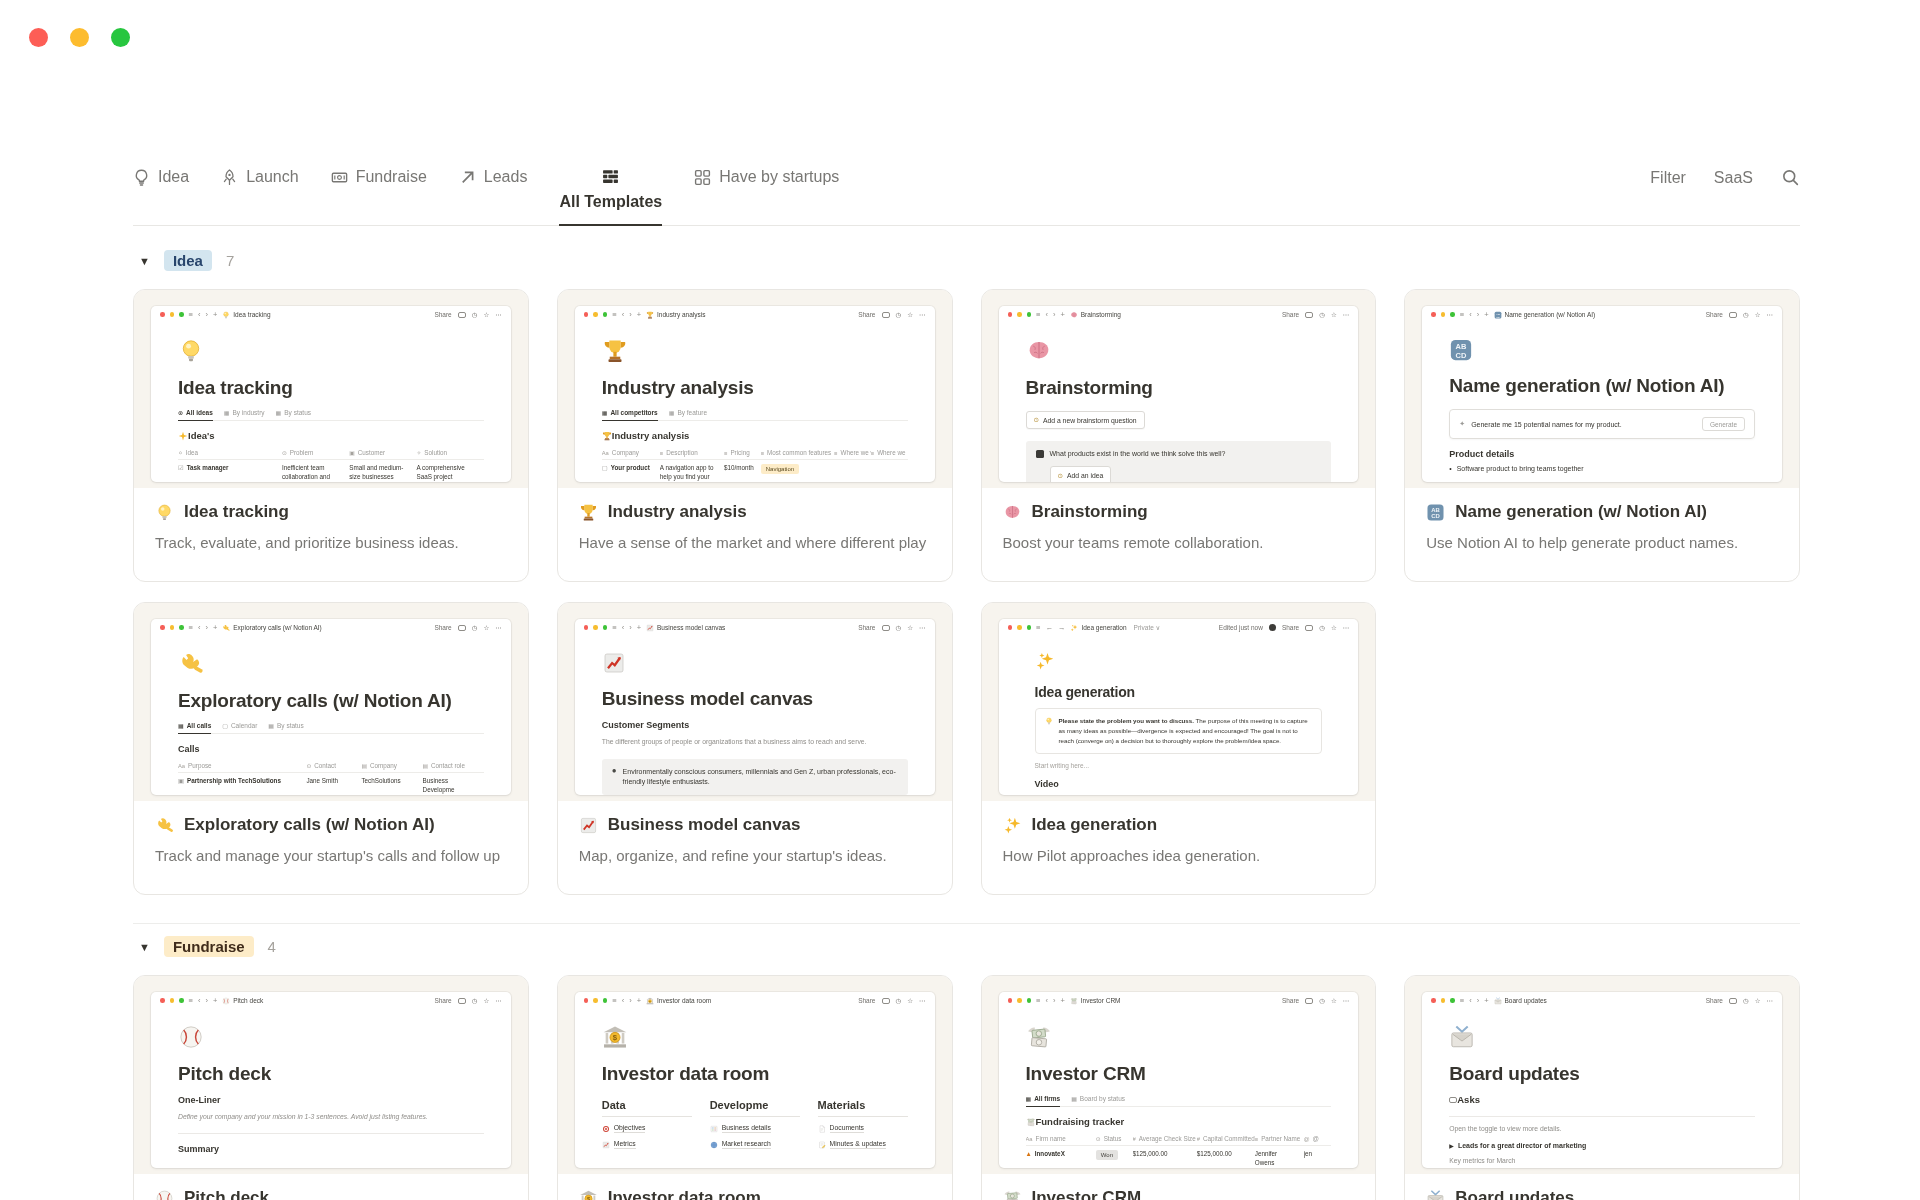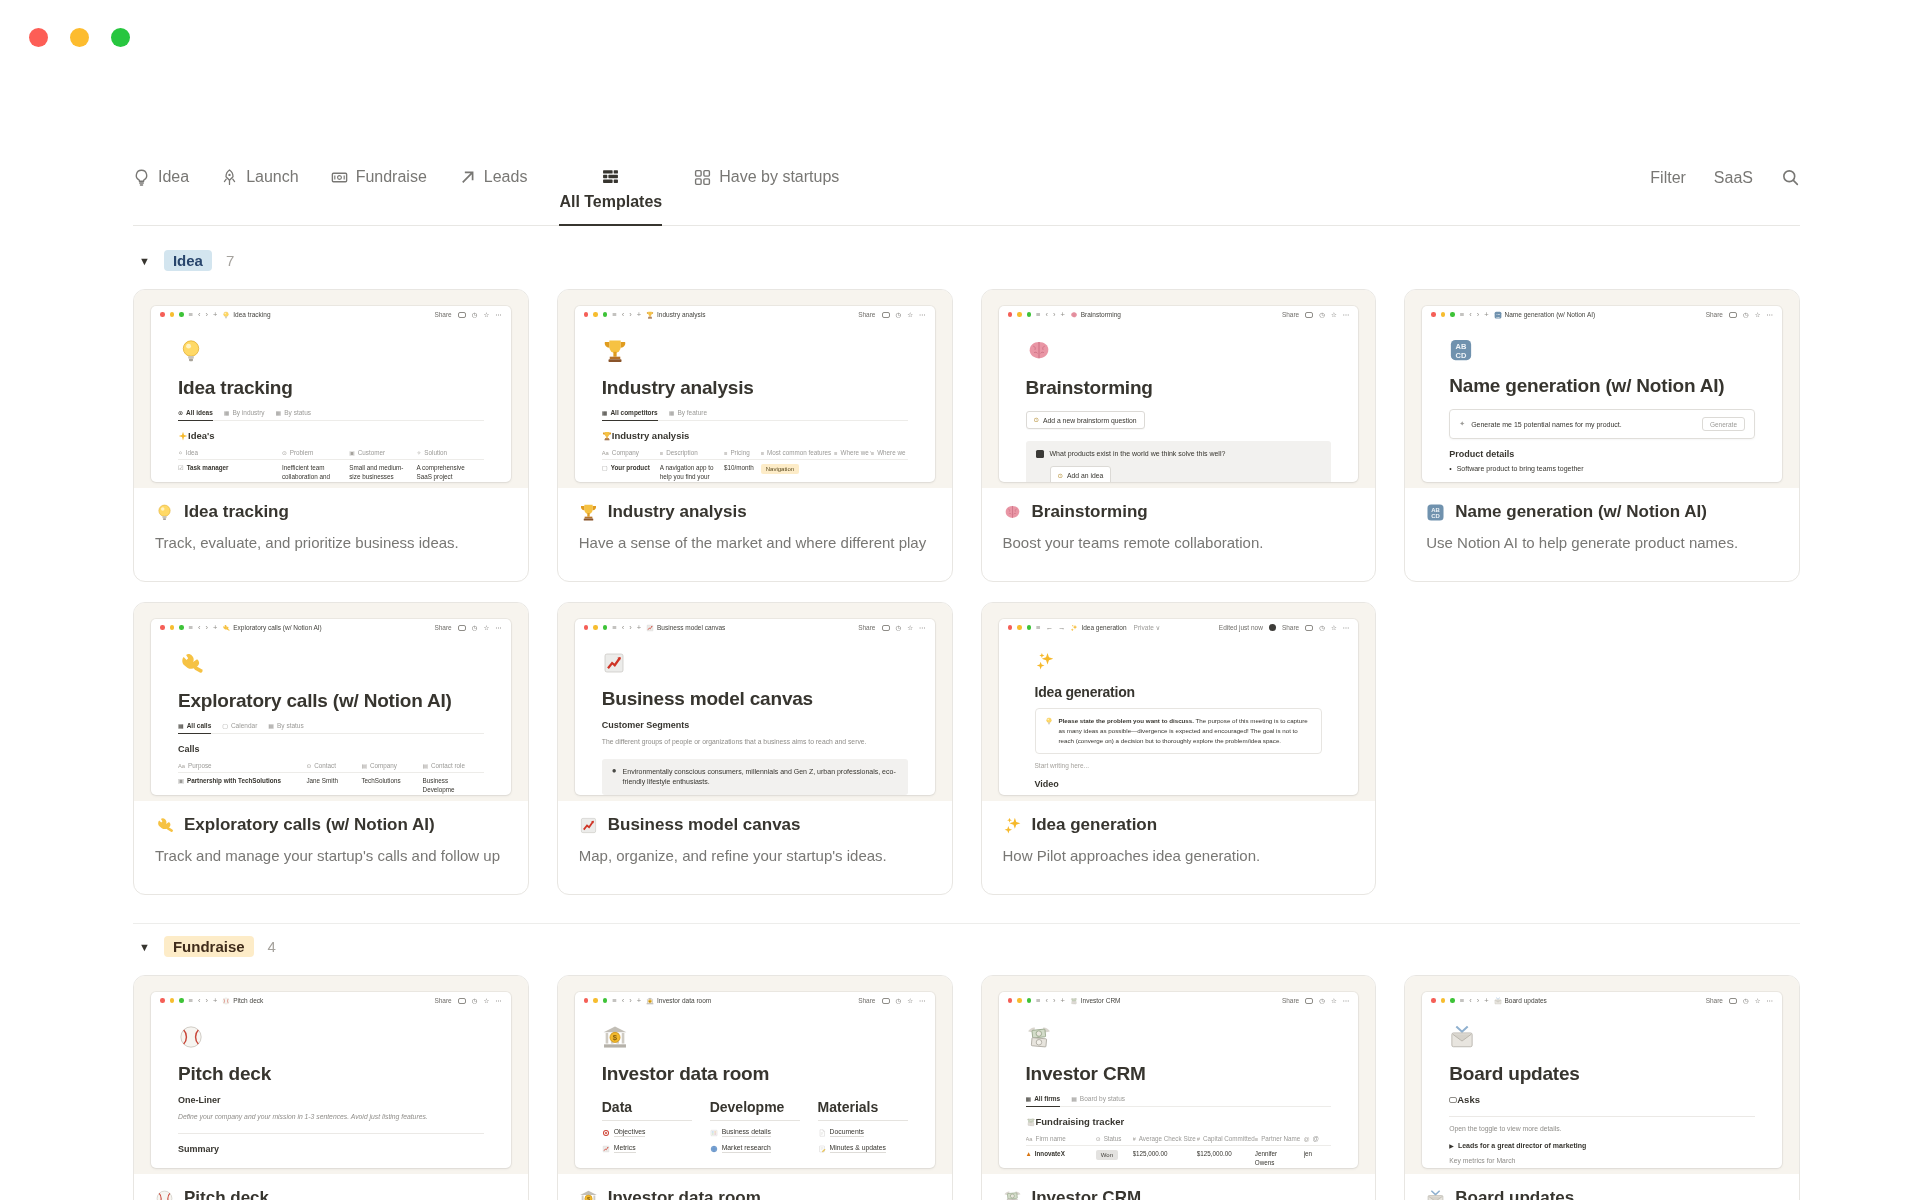--- a/index.html
+++ b/index.html
@@ -92,21 +92,21 @@
   .panel-text { font-weight:500; }
   .mini-ai { margin-top:12px; border:1px solid #e0deda; border-radius:4px; padding:7px 9px; display:flex;
     align-items:center; gap:6px; font-size:7px; color:#37352f; box-shadow:0 1px 2px rgba(0,0,0,.04); }
   .ai-ic { color:#9b9a97; font-size:7px; }
   .ai-btn { margin-left:auto; border:1px solid #dcdad6; border-radius:3px; padding:2.5px 7px; font-size:6.5px; color:#9b9a97; background:#fff; }
   .mini-callout { margin-top:8px; border:1px solid #e7e5e1; border-radius:4px; padding:7px 9px; display:flex; gap:6px;
     font-size:6.2px; line-height:1.6; color:#37352f; }
   .mini-callout .emo { width:8px; height:8px; flex:none; margin-top:1px; }
   .mini-cols { display:flex; gap:18px; margin-top:14px; }
   .mini-col { flex:1; }
-  .mini-col-h { font-size:14px; font-weight:700; color:#37352f; border-bottom:1px solid #e5e3df; padding-bottom:5px; }
+  .mini-col-h { font-size:11px; font-weight:700; color:#37352f; border-bottom:1px solid #e5e3df; padding-bottom:5px; }
   .mini-link { display:flex; align-items:center; gap:4px; margin-top:7px; font-size:6.8px; font-weight:500; color:#37352f; }
   .mini-link .emo { width:8px; height:8px; flex:none; }
   .mini-link .lk { border-bottom:1px solid #dedcd8; padding-bottom:1px; white-space:nowrap; }
   .mini-toggle { display:flex; align-items:center; gap:4px; margin-top:8px; font-size:7px; font-weight:700; color:#37352f; }
   .mini-toggle .tg { font-size:6px; }
 
   .mini-table { margin-top:5px; font-size:6.3px; }
   .mt-row { display:flex; }
   .mt-head { color:#9b9a97; border-bottom:1px solid #edece9; }
   .mt-head .mt-c { padding:3px 6px 3px 0; display:flex; gap:3px; align-items:center; white-space:nowrap; overflow:hidden; }

